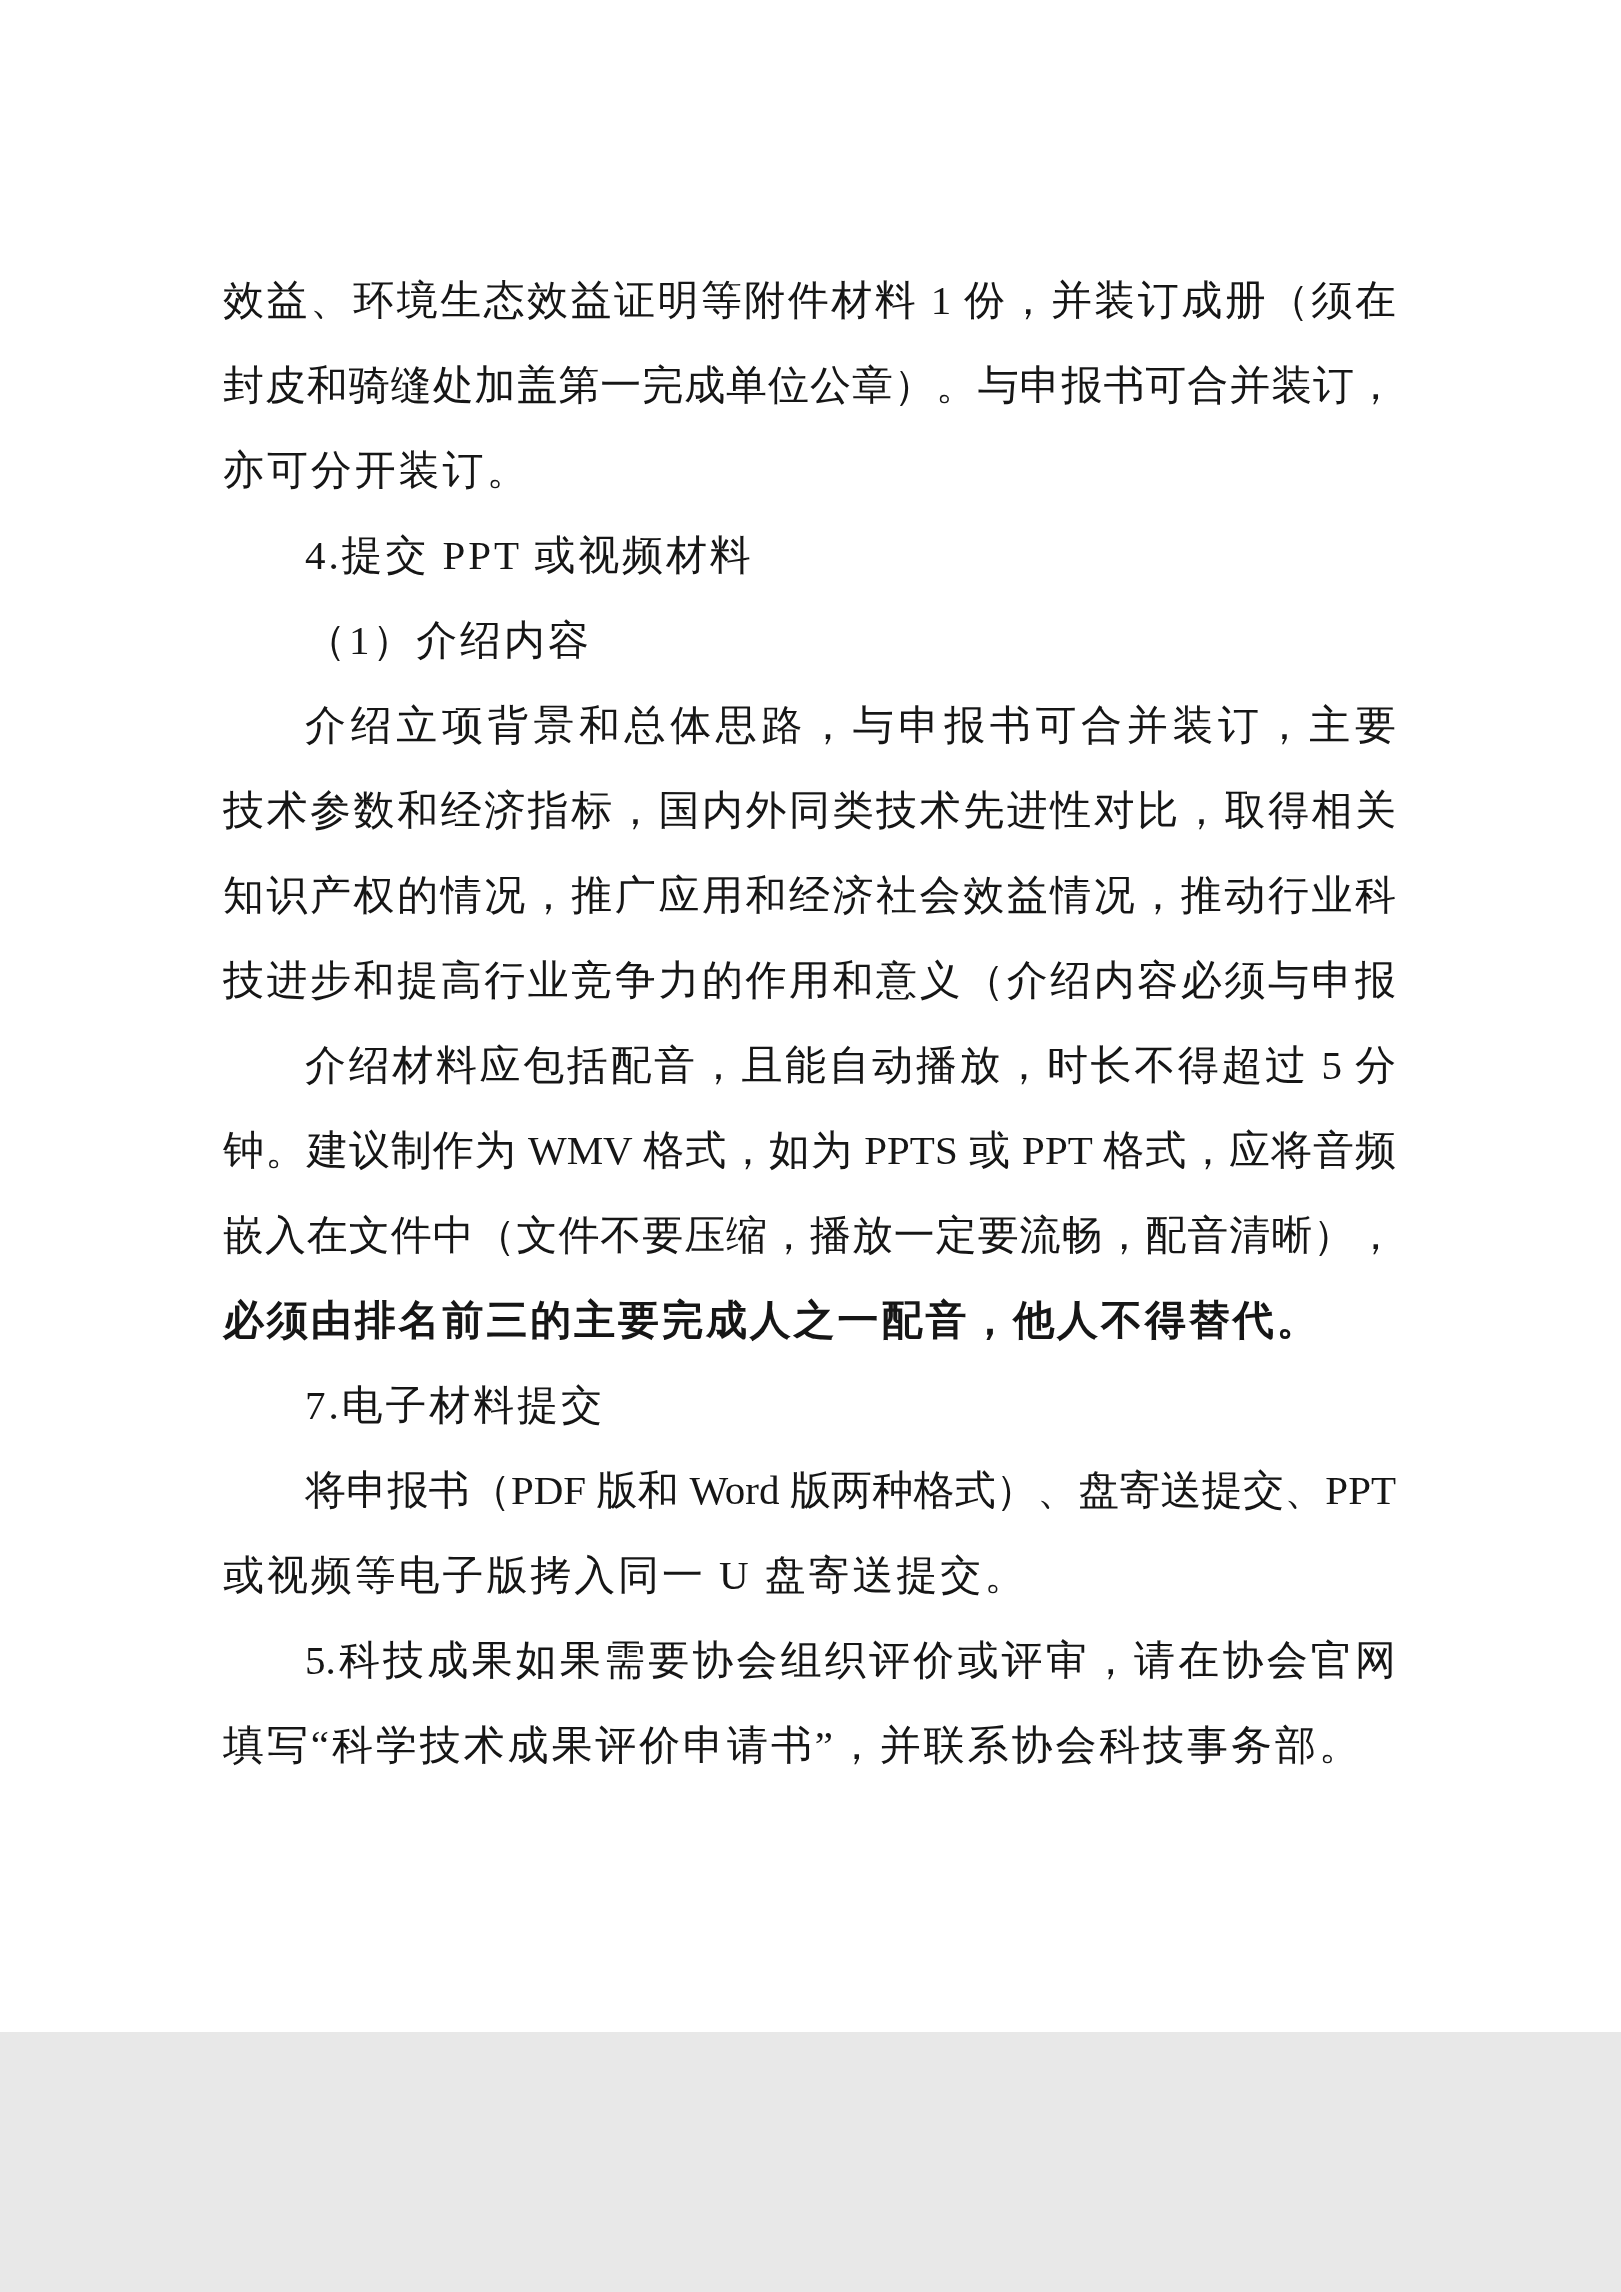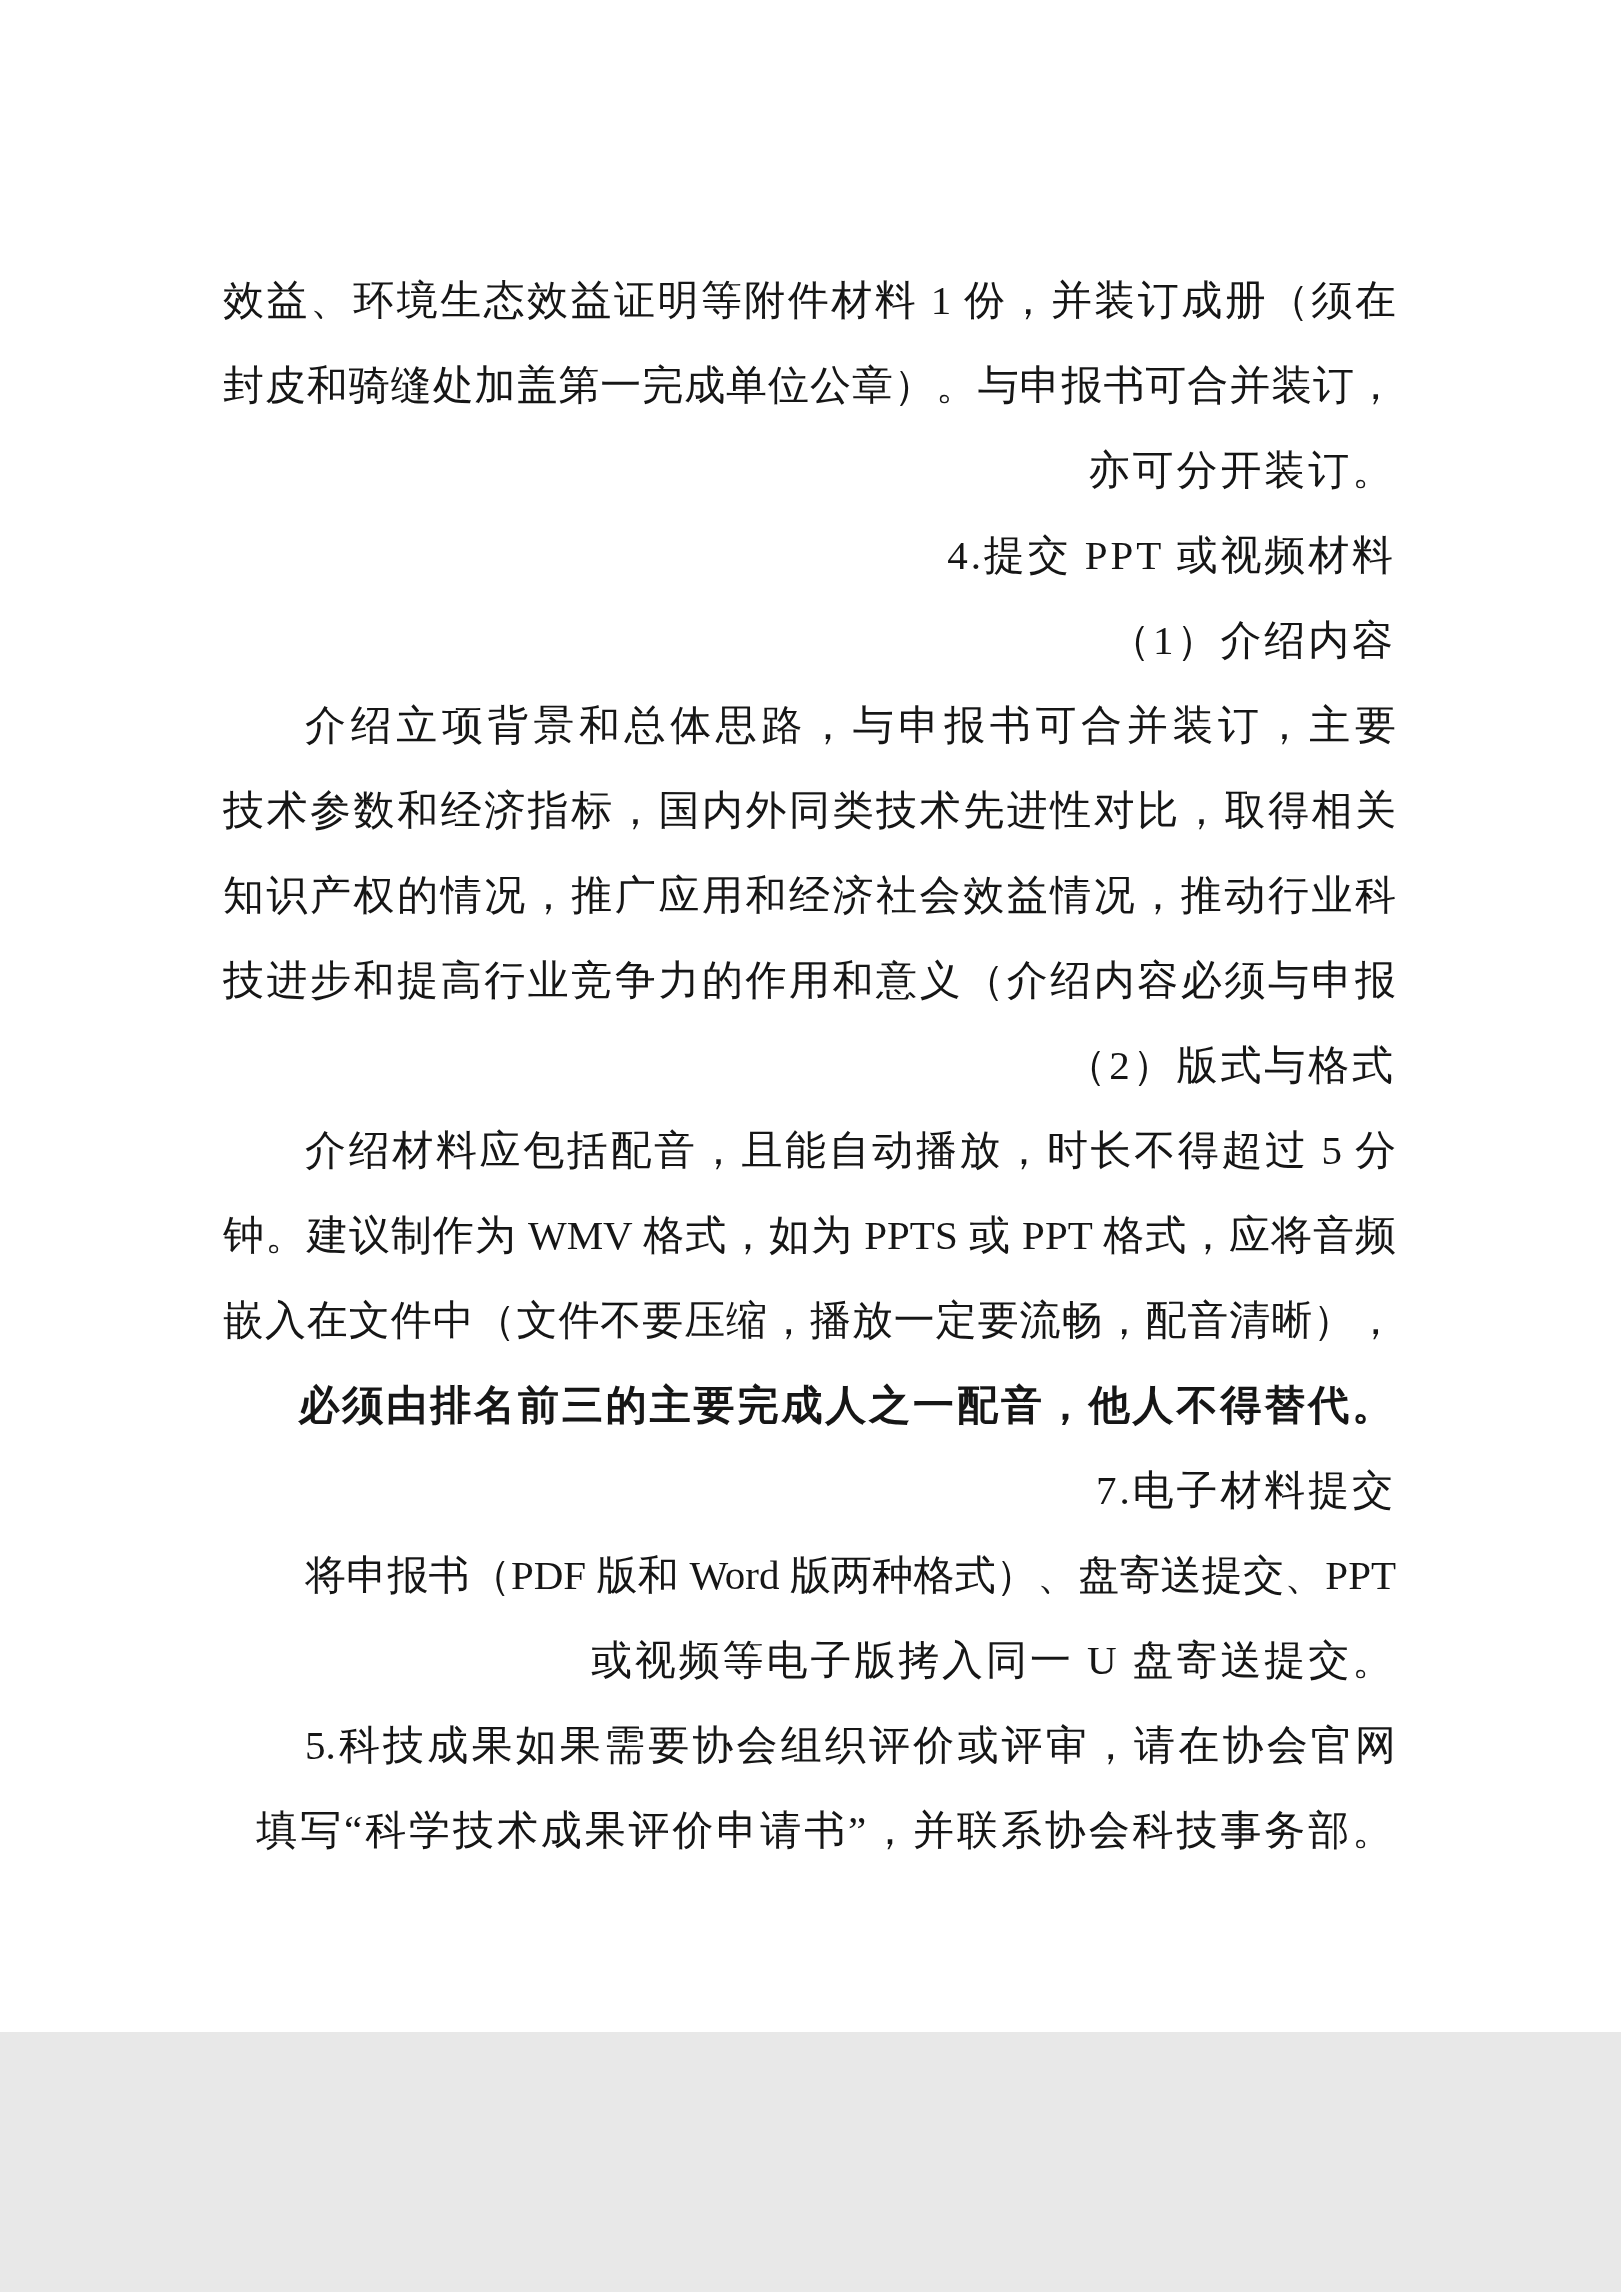--- a/index.html
+++ b/index.html
@@ -32,21 +32,20 @@
   
   .line.j {
     text-align: justify;
     text-align-last: justify;
     text-justify: inter-character;
     letter-spacing: 0;
   }
   
   .line:not(.j) {
     letter-spacing: 2.9px;
-    text-align: right;
   }
   .line.ind { text-indent: 82px; }
   .line.hang { text-indent: -39px; }
   .line.b { font-weight: bold; }
   .page-number {
     position: absolute;
     top: 2099px;
     right: 257px;
     font-size: 41px;
     letter-spacing: 2px;
@@ -60,21 +59,20 @@
   <div class="body-text">
       <div class="line j">效益、环境生态效益证明等附件材料 1 份，并装订成册（须在</div>
       <div class="line j">封皮和骑缝处加盖第一完成单位公章）。与申报书可合并装订，</div>
       <div class="line">亦可分开装订。</div>
       <div class="line ind">4.提交 PPT 或视频材料</div>
       <div class="line ind">（1）介绍内容</div>
       <div class="line j ind">介绍立项背景和总体思路，与申报书可合并装订，主要</div>
       <div class="line j">技术参数和经济指标，国内外同类技术先进性对比，取得相关</div>
       <div class="line j">知识产权的情况，推广应用和经济社会效益情况，推动行业科</div>
       <div class="line j">技进步和提高行业竞争力的作用和意义（介绍内容必须与申报</div>
-      <div class="line ind">（2）版式与格式</div>
       <div class="line j ind">介绍材料应包括配音，且能自动播放，时长不得超过 5 分</div>
       <div class="line j">钟。建议制作为 WMV 格式，如为 PPTS 或 PPT 格式，应将音频</div>
       <div class="line j">嵌入在文件中（文件不要压缩，播放一定要流畅，配音清晰），</div>
       <div class="line b">必须由排名前三的主要完成人之一配音，他人不得替代。</div>
       <div class="line ind">7.电子材料提交</div>
       <div class="line j ind">将申报书（PDF 版和 Word 版两种格式）、盘寄送提交、PPT</div>
       <div class="line">或视频等电子版拷入同一 U 盘寄送提交。</div>
       <div class="line j ind">5.科技成果如果需要协会组织评价或评审，请在协会官网</div>
       <div class="line">填写“科学技术成果评价申请书”，并联系协会科技事务部。</div>
     </div>

